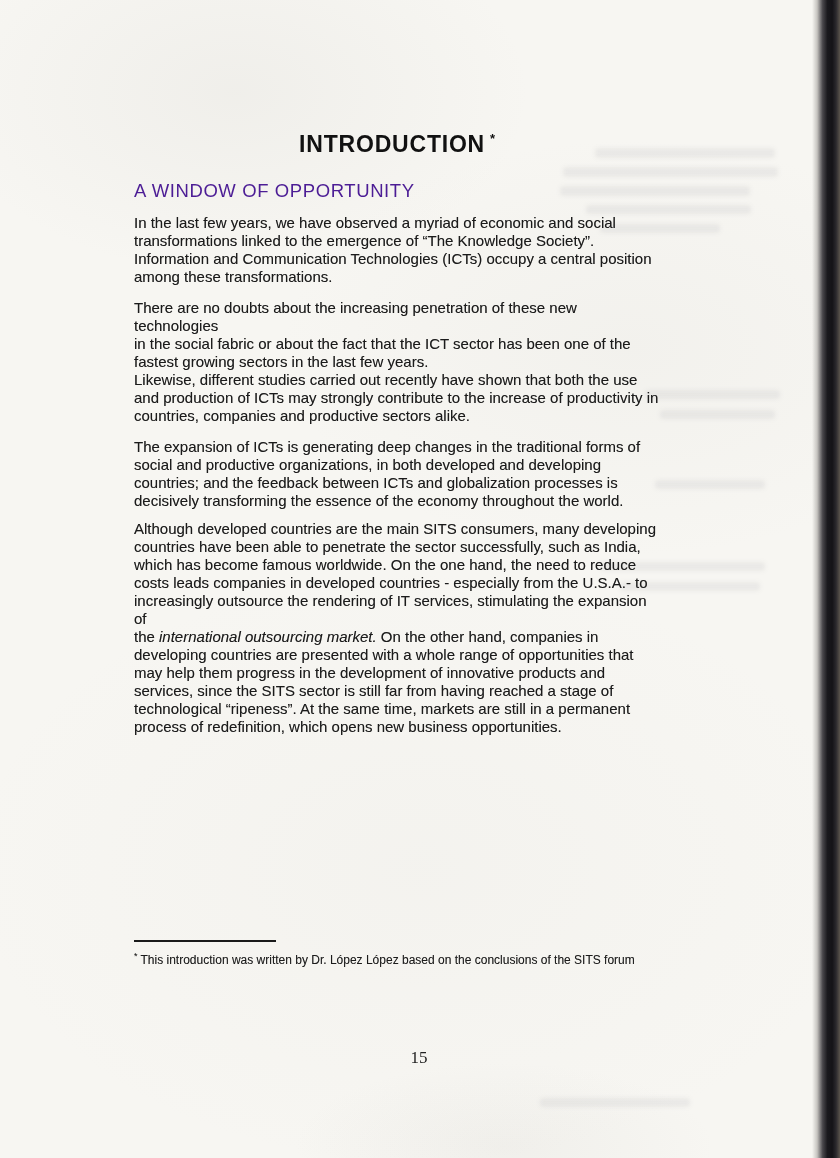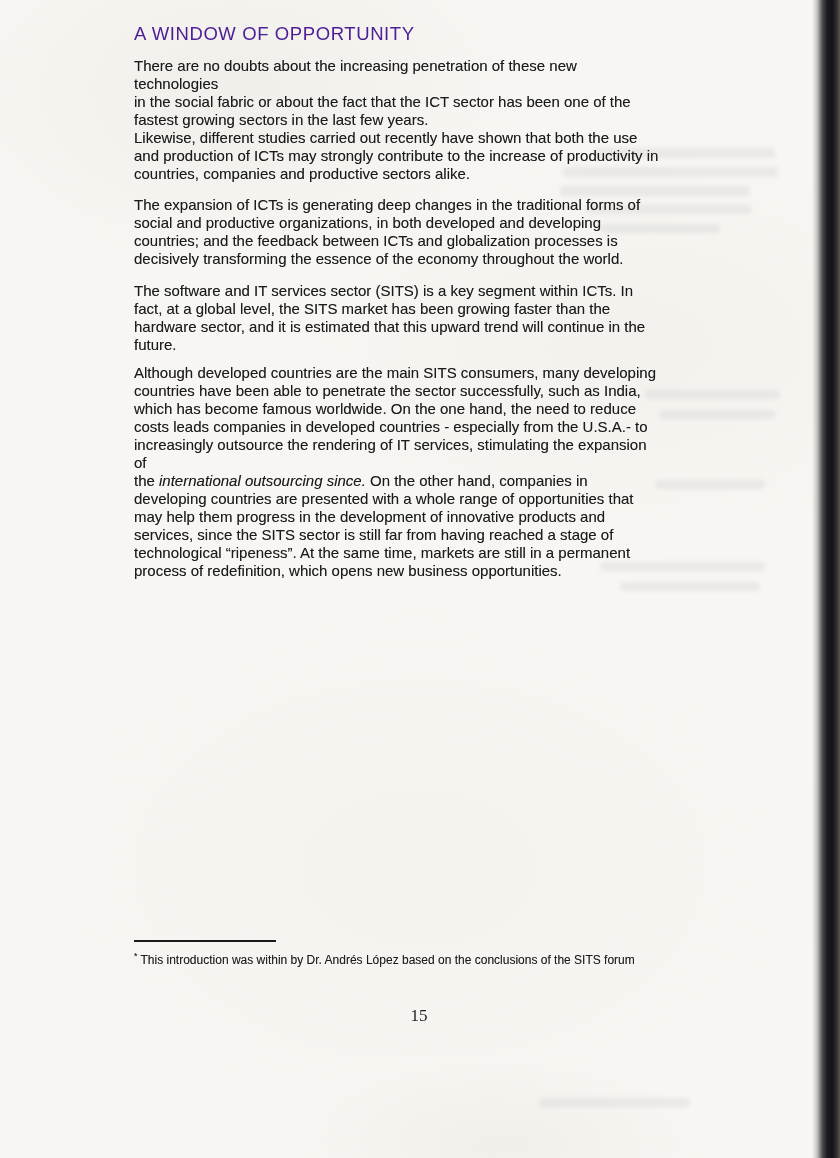--- a/index.html
+++ b/index.html
@@ -106,21 +106,21 @@
     text-shadow: 0 0 0.5px rgba(40,40,40,0.4);
   }
   .footnote-marker {
     font-size: 9px;
     vertical-align: 5px;
     margin-right: 3px;
   }
   .page-number {
     position: absolute;
     left: 134px;
-    top: 1006px;
+    top: 1048px;
     width: 570px;
     text-align: center;
     font-family: "Liberation Serif", serif;
     font-size: 17px;
     color: #222;
   }
 </style>
 </head>
 <body>
 
@@ -132,52 +132,55 @@
 <div class="bleed" style="left:586px; top:205px; width:165px; height:9px;"></div>
 <div class="bleed" style="left:600px; top:224px; width:120px; height:9px;"></div>
 <div class="bleed" style="left:645px; top:390px; width:135px; height:9px;"></div>
 <div class="bleed" style="left:660px; top:410px; width:115px; height:9px;"></div>
 <div class="bleed" style="left:655px; top:480px; width:110px; height:9px;"></div>
 <div class="bleed" style="left:600px; top:562px; width:165px; height:9px;"></div>
 <div class="bleed" style="left:620px; top:582px; width:140px; height:9px;"></div>
 <div class="bleed" style="left:540px; top:1098px; width:150px; height:9px;"></div>
 
 <div class="content">
+  <div class="title-row">
+    <span>INTRODUCTION</span><span class="title-asterisk">*</span>
+  </div>
 
   <h2 class="section-heading">A WINDOW OF OPPORTUNITY</h2>
 
+  <p class="para">In the last few years, we have observed a myriad of economic and social
+transformations linked to the emergence of “The Knowledge Society”.
+Information and Communication Technologies (ICTs) occupy a central position
+among these transformations.</p>
   <p class="para">There are no doubts about the increasing penetration of these new technologies
 in the social fabric or about the fact that the ICT sector has been one of the
 fastest growing sectors in the last few years.
 Likewise, different studies carried out recently have shown that both the use
 and production of ICTs may strongly contribute to the increase of productivity in
 countries, companies and productive sectors alike.</p>
   <p class="para">The expansion of ICTs is generating deep changes in the traditional forms of
 social and productive organizations, in both developed and developing
 countries; and the feedback between ICTs and globalization processes is
 decisively transforming the essence of the economy throughout the world.</p>
-  <p class="para" style="margin-top:14px;">The software and IT services sector (SITS) is a key segment within ICTs. In
-fact, at a global level, the SITS market has been growing faster than the
-hardware sector, and it is estimated that this upward trend will continue in the
-future.</p>
   <p class="para" style="margin-top:10px;"><span>Although developed countries are the main SITS consumers, many developing
 countries have been able to penetrate the sector successfully, such as India,
 which has become famous worldwide. On the one hand, the need to reduce
 costs leads companies in developed countries - especially from the U.S.A.- to
 increasingly outsource the rendering of IT services, stimulating the expansion of
-the </span><span class="italic">international outsourcing since.</span><span> On the other hand, companies in
+the </span><span class="italic">international outsourcing market.</span><span> On the other hand, companies in
 developing countries are presented with a whole range of opportunities that
 may help them progress in the development of innovative products and
 services, since the SITS sector is still far from having reached a stage of
 technological “ripeness”. At the same time, markets are still in a permanent
 process of redefinition, which opens new business opportunities.</span></p>
 </div>
 
 <div class="footnote-block">
   <hr class="footnote-rule">
   <div class="footnote-text">
-    <span class="footnote-marker">*</span><span>This introduction was within by Dr. Andrés López based on the conclusions of the SITS forum</span>
+    <span class="footnote-marker">*</span><span>This introduction was written by Dr. López López based on the conclusions of the SITS forum</span>
   </div>
 </div>
 
 <div class="page-number">15</div>
 
 <div class="scan-edge"></div>
 
 </body></html>

